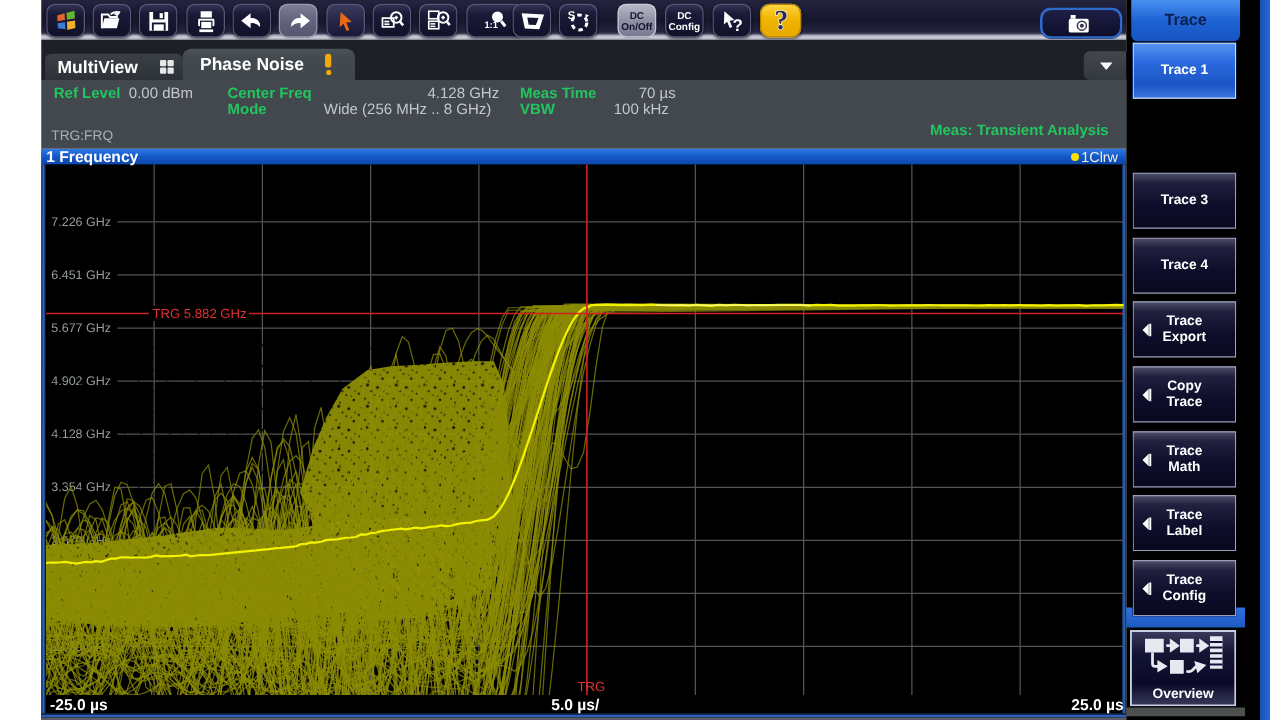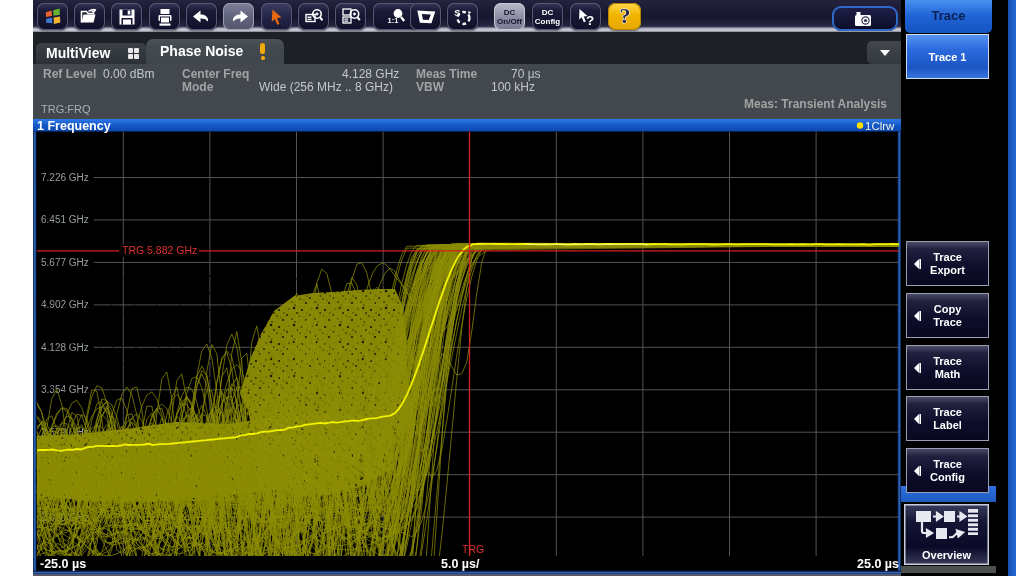--- a/index.html
+++ b/index.html
@@ -27,21 +27,21 @@
 .gridic { position:absolute; left:92px; top:5px; width:11px; height:11px; }
 .gridic div { position:absolute; width:5px; height:5px; background:#e8e8e8; border-radius:1px; }
 .bang { position:absolute; left:114px; top:4px; width:5px; height:17px; }
 .bang:before { content:""; position:absolute; top:0; left:0; width:5px; height:11px; background:#f2a70a; border-radius:2.5px 2.5px 2px 2px; }
 .bang:after { content:""; position:absolute; bottom:0; left:0.5px; width:4.5px; height:4.5px; background:#f2a70a; border-radius:1.5px; }
 .dropbtn { position:absolute; left:834px; top:9px; width:37px; height:23px; background:linear-gradient(#41474d,#33393f); border-radius:5px; }
 .dropbtn:after { content:""; position:absolute; left:13px; top:9px; border:5px solid transparent; border-top:6px solid #fff; }
 
 
 #infobar { position:absolute; left:0; top:64px; width:868px; height:55px; background:#42484d; color:#c3c8cb; font-size:12px; }
-#infobar b { color:#a3a3a3; }
+#infobar b { color:#22c55e; }
 .ib { position:absolute; white-space:nowrap; }
 
 
 #panel { position:absolute; left:901px; top:0; width:115px; height:576px; background:#000; }
 #panel .bluestrip { position:absolute; right:0; top:0; width:8px; height:576px; background:linear-gradient(90deg,#1850b0,#2668d8); }
 #panel .blueband { position:absolute; left:0; top:486px; width:95px; height:16px; background:linear-gradient(#2e70e0,#1d5ac0); }
 .phead { position:absolute; left:4px; top:0; width:87px; height:33px; background:linear-gradient(#4a90f0 0%,#1e62d4 50%,#1554c0 100%); border-radius:0 0 5px 5px; color:#0a2050; font-weight:bold; font-size:13px; text-align:center; line-height:32px; }
 .pb, .pb-sel { position:absolute; left:5px; width:83px; border-radius:0; color:#fff; font-weight:bold; font-size:11px; }
 .pb { background:linear-gradient(#52526e 0%, #20203f 18%, #0d0d2a 60%, #08081f 100%); box-shadow:inset 0 0 0 1px #9aa0b4; }
 .pb-sel { background:linear-gradient(#5a96f4 0%, #2a6ade 35%, #1c55c4 75%, #3a78e0 100%); box-shadow:inset 0 0 0 1px #d0d8ec; }
@@ -472,20 +472,26 @@
   </svg>
   <div id="botstrip"></div>
  </div>
  <div id="panel">
   <div class="bluestrip"></div>
   <div class="blueband"></div>
   <div class="phead">Trace</div>
   <div class="pb-sel" style="top:34px;height:45px">
         <div class="pbl">Trace 1</div>
       </div>
+      <div class="pb" style="top:138px;height:45px">
+        <div class="pbl">Trace 3</div>
+      </div>
+      <div class="pb" style="top:190px;height:45px">
+        <div class="pbl">Trace 4</div>
+      </div>
       <div class="pb" style="top:241px;height:45px">
         <svg width="10" height="12" viewBox="0 0 10 12" class="parr">
           <path d="M7 1 L2 6 L7 11 Z" fill="#fff"></path>
           <rect x="7.4" y="1" width="1.6" height="10" fill="#fff"></rect>
         </svg>
         <div class="pbl">Trace<br>Export</div>
       </div>
       <div class="pb" style="top:293px;height:45px">
         <svg width="10" height="12" viewBox="0 0 10 12" class="parr">
           <path d="M7 1 L2 6 L7 11 Z" fill="#fff"></path>

